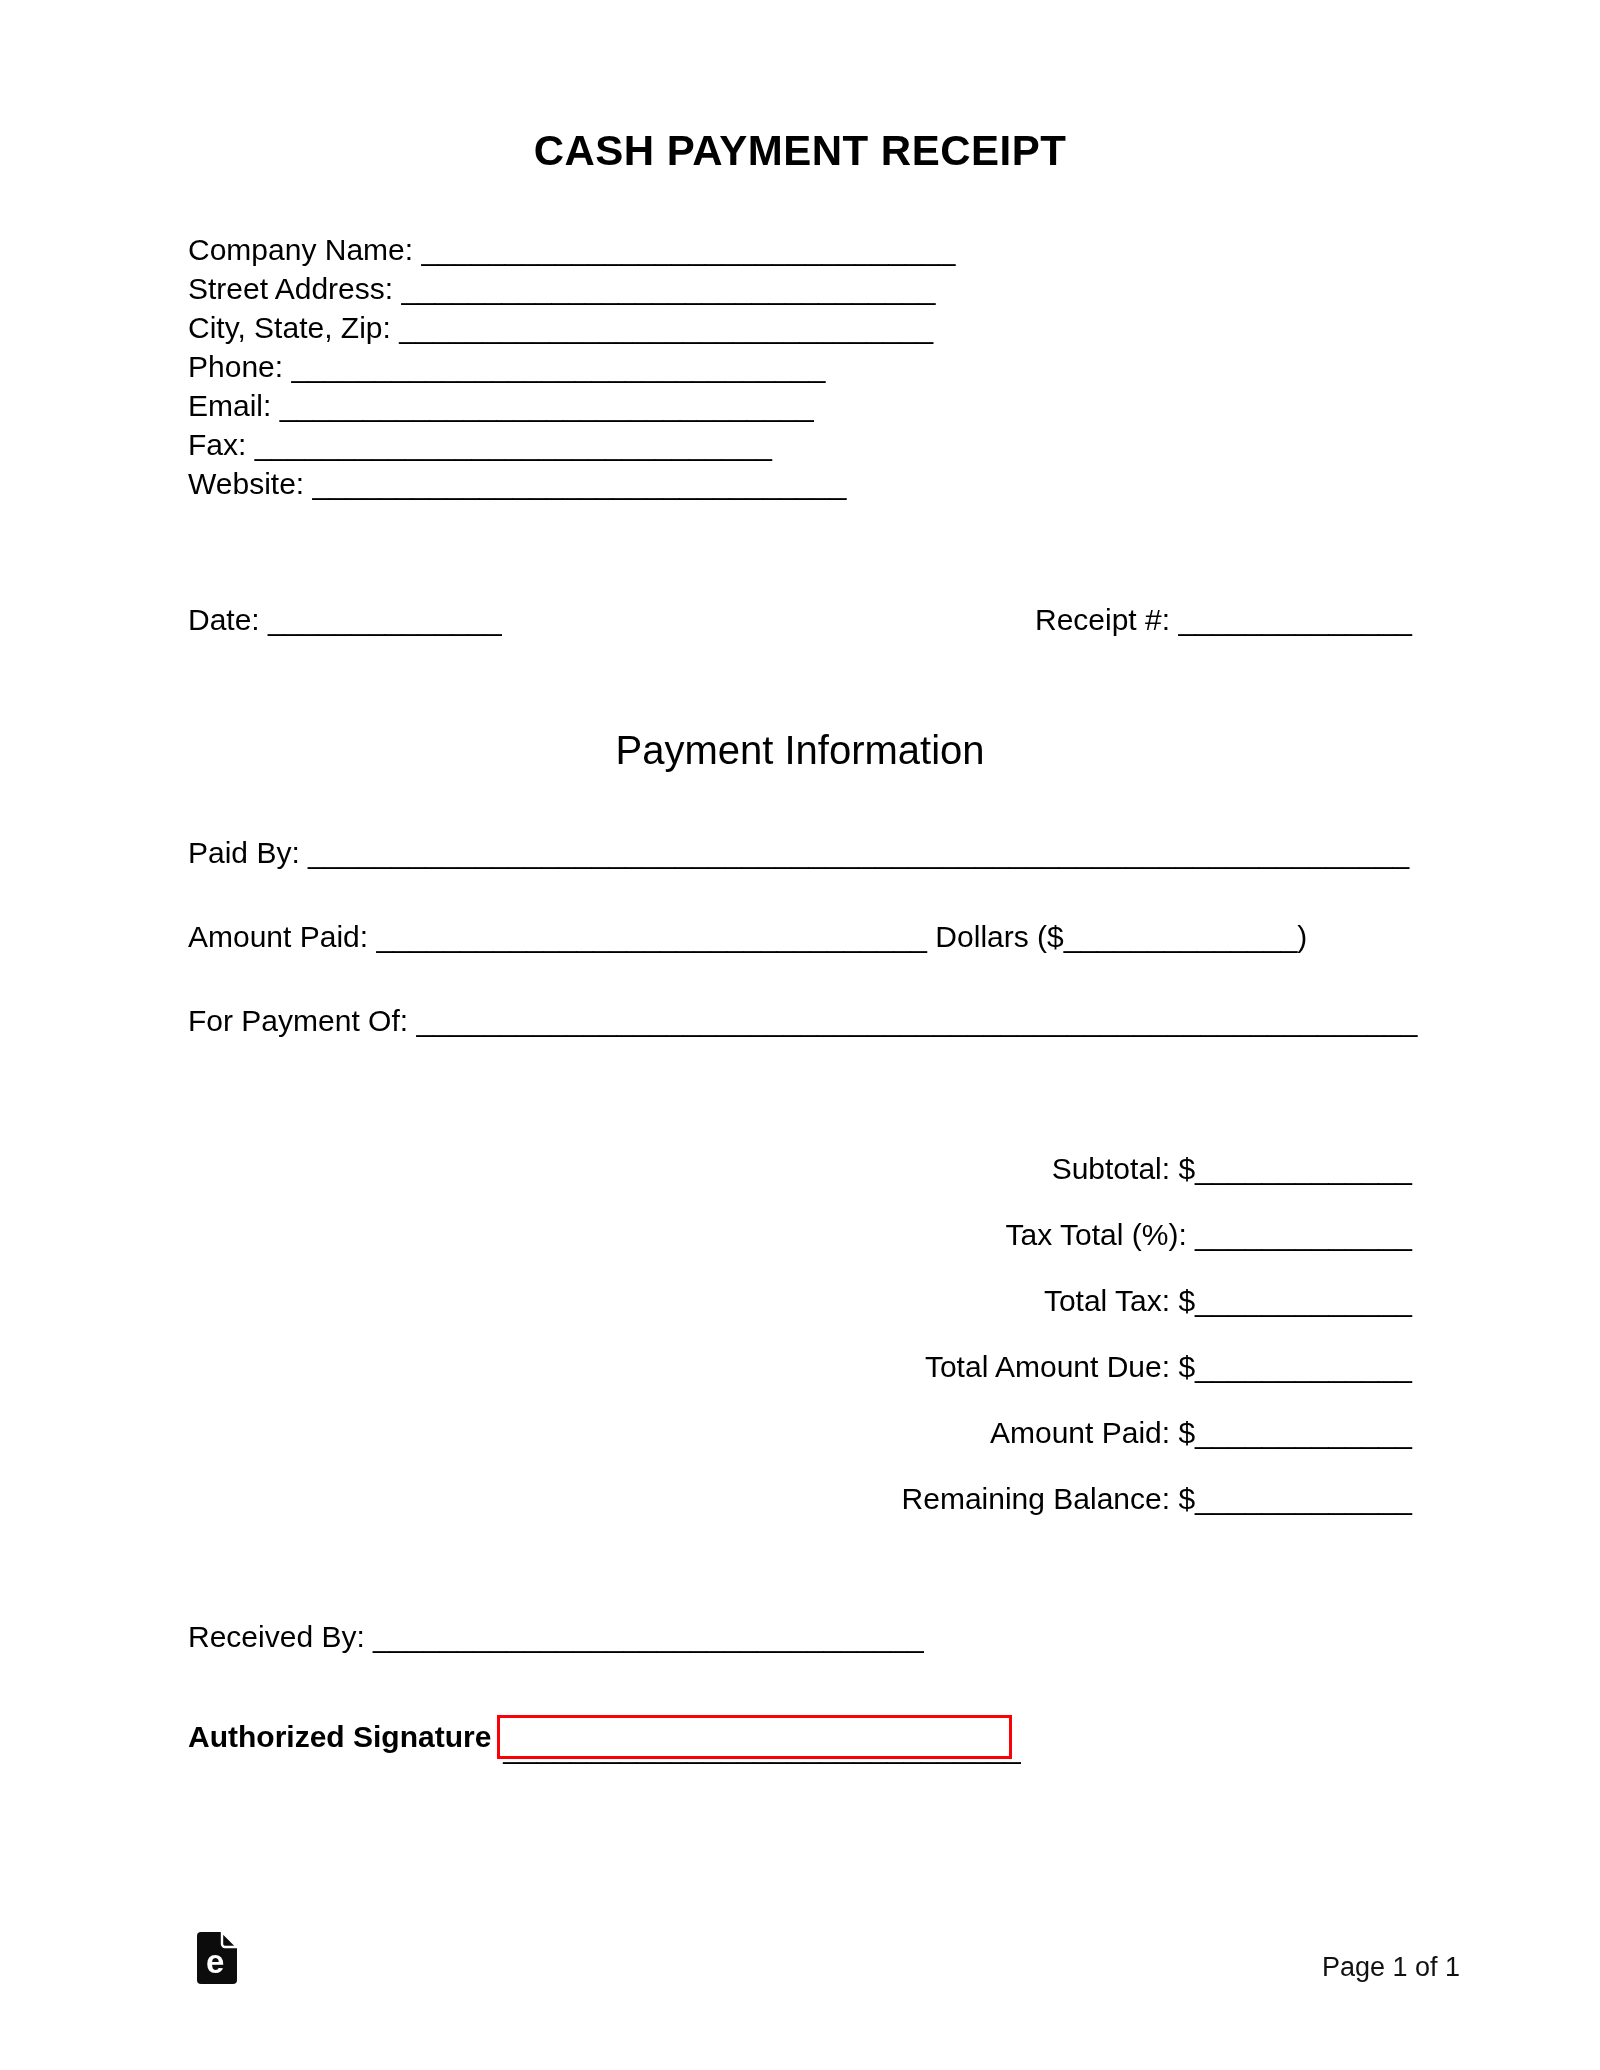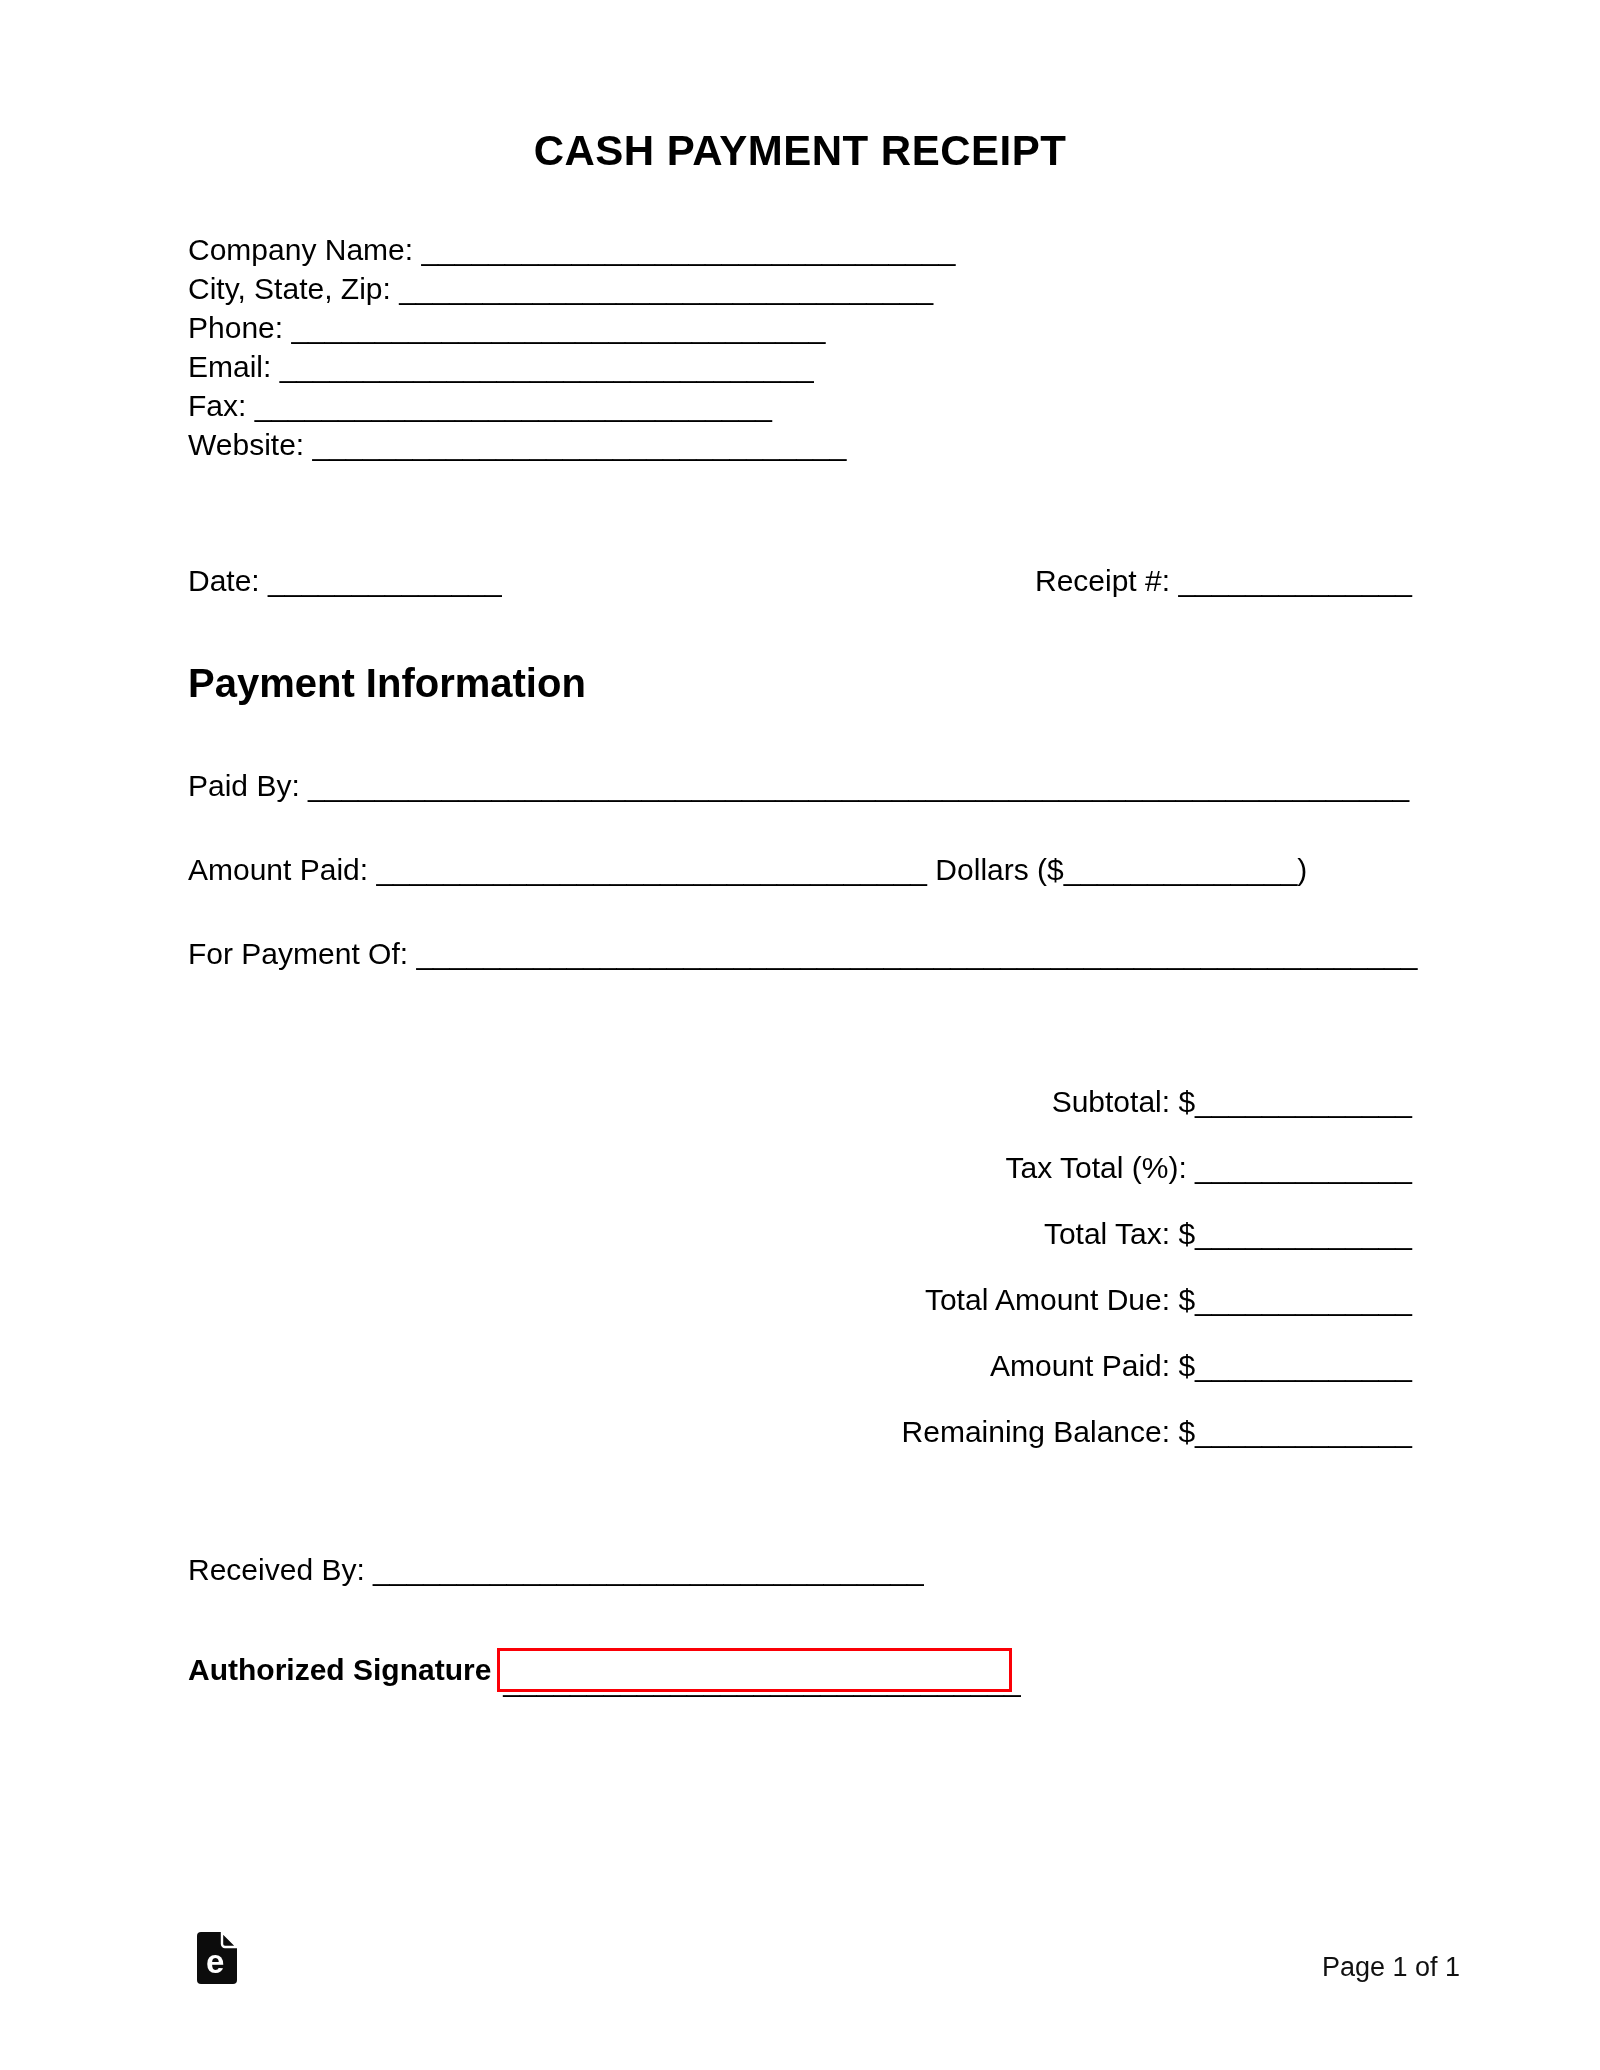--- a/index.html
+++ b/index.html
@@ -27,25 +27,25 @@
   }
   .company-block { margin-top: 56px; }
   .company-block .field-row { line-height: 39px; }
   .meta-row {
     margin-top: 97px;
     display: flex;
     justify-content: space-between;
     line-height: 39px;
   }
   .section-heading {
-    margin-top: 61px;
+    margin-top: 89px;
     font-size: 40px;
     line-height: 44px;
-    font-weight: 700;
-    text-align: left;
+    font-weight: 400;
+    text-align: center;
   }
   .payment-rows { margin-top: 61px; }
   .payment-rows .pay-row { line-height: 39px; margin-bottom: 45px; }
   .payment-rows .pay-row:last-child { margin-bottom: 0; }
   .totals-block { margin-top: 109px; text-align: right; }
   .totals-block .total-row { line-height: 39px; margin-bottom: 27px; text-align: right; }
   .totals-block .total-row:last-child { margin-bottom: 0; }
   .received-row { margin-top: 99px; line-height: 39px; }
   .signature-row {
     margin-top: 59px;
@@ -88,20 +88,23 @@
 </head>
 <body>
 
 <div class="page">
 
   <h1 class="doc-title" data-bind="title">CASH PAYMENT RECEIPT</h1>
 
   <div class="company-block">
     <div class="field-row">
       <span data-bind="company.fields.0.label">Company Name: </span><span data-bind="company.fields.0.blank">________________________________</span>
+    </div>
+    <div class="field-row">
+      <span data-bind="company.fields.1.label">Street Address: </span><span data-bind="company.fields.1.blank">________________________________</span>
     </div>
     <div class="field-row">
       <span data-bind="company.fields.2.label">City, State, Zip: </span><span data-bind="company.fields.2.blank">________________________________</span>
     </div>
     <div class="field-row">
       <span data-bind="company.fields.3.label">Phone: </span><span data-bind="company.fields.3.blank">________________________________</span>
     </div>
     <div class="field-row">
       <span data-bind="company.fields.5.label">Email: </span><span data-bind="company.fields.5.blank">________________________________</span>
     </div>

